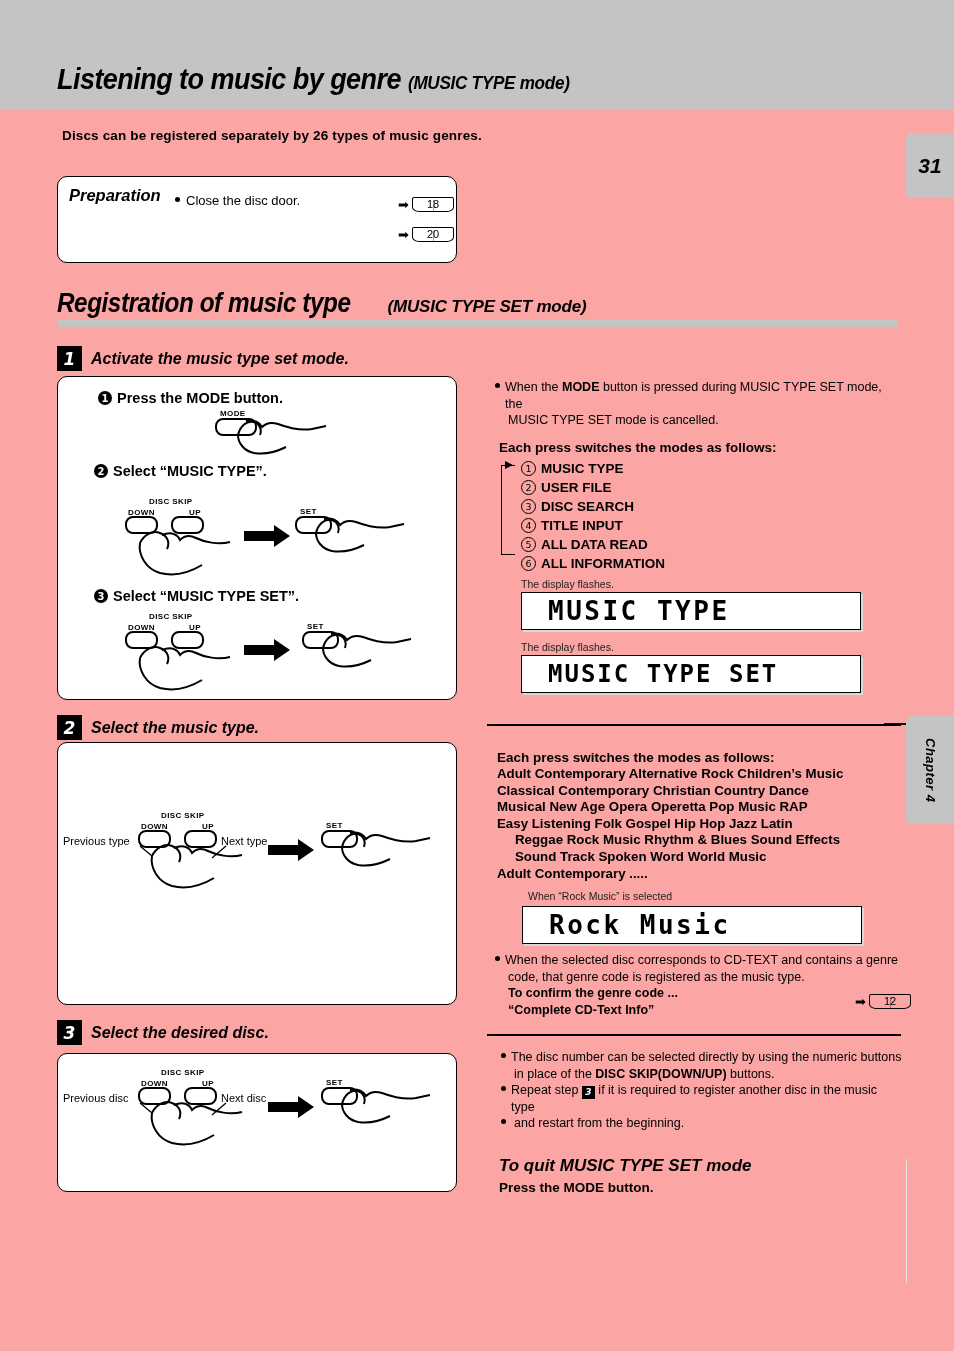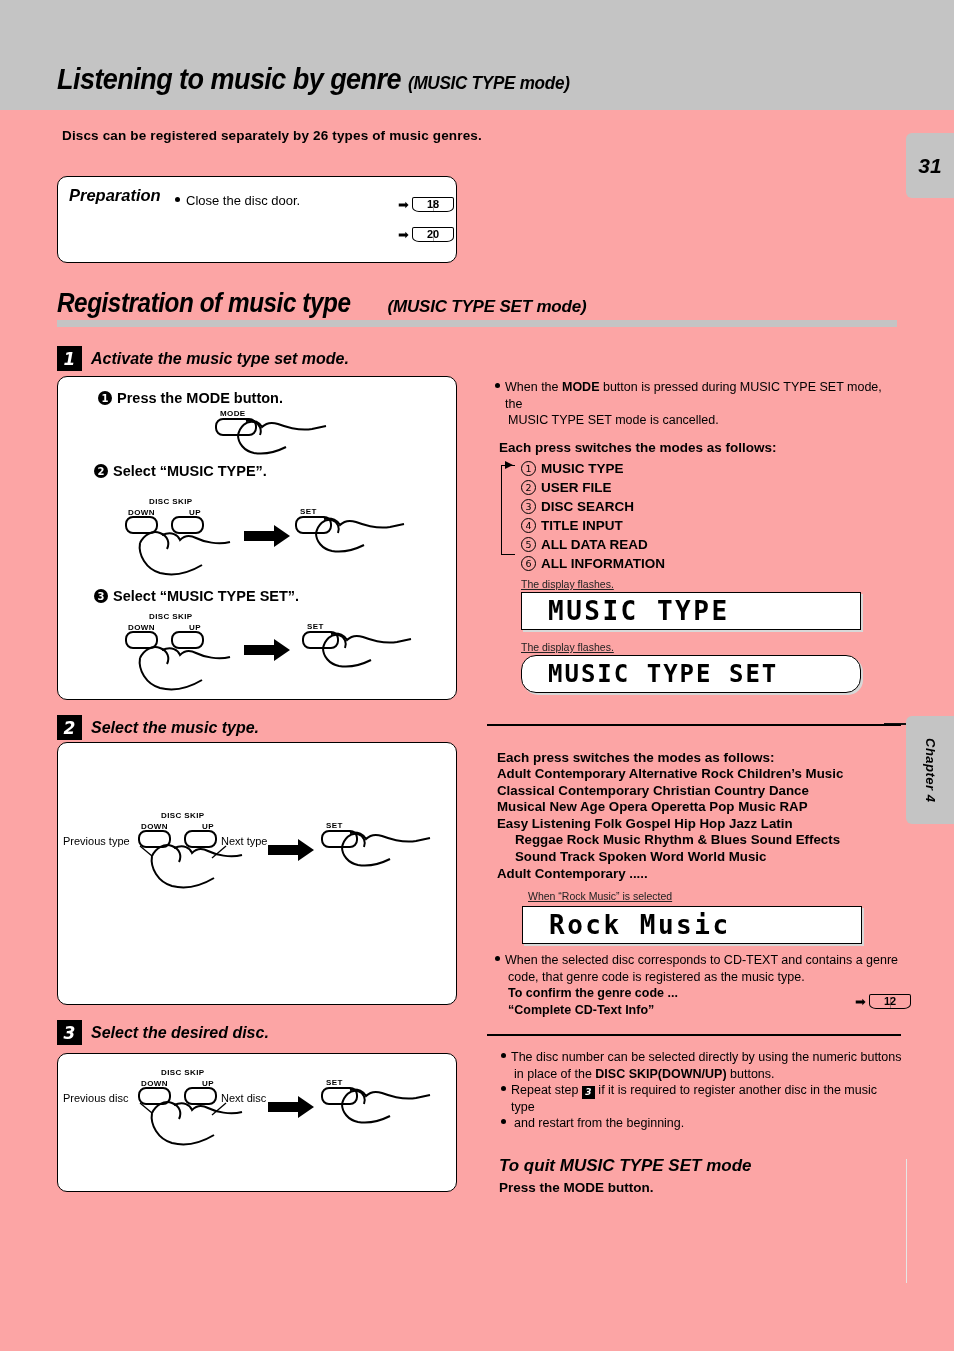--- a/index.html
+++ b/index.html
@@ -81,21 +81,21 @@
 
   
   .pgref{
     display:inline-flex; align-items:center; gap:3px;
     vertical-align:middle;
   }
   .pgref .arrow{ font-size:13px; line-height:1; }
   .pgref .book{
     display:inline-block; min-width:23px; padding:0 14px;
     border:1.2px solid #000; border-radius:2px 2px 7px 7px/2px 2px 5px 5px;
-    font-size:11px; font-weight:bold; text-align:center; line-height:13px;
+    font-size:11px; font-weight:normal; text-align:center; line-height:13px;
     position:relative;
   }
   .pgref .book::after{
     content:""; position:absolute; left:50%; top:2px; width:1px; height:11px;
     background:#000; opacity:.35;
   }
   .prep-ref-1{ position:absolute; left:340px; top:20px; }
   .prep-ref-2{ position:absolute; left:340px; top:50px; }
 
   
@@ -162,21 +162,21 @@
     position:absolute; border-left:1.8px solid #000;
     border-top:1.8px solid #000; border-bottom:1.8px solid #000;
   }
   .loop-arrow{
     position:absolute; width:0;height:0;
     border-top:4.5px solid transparent; border-bottom:4.5px solid transparent;
     border-left:8px solid #000;
   }
 
   
-  .lcd-cap{ position:absolute; font-size:10.5px; color:#222;text-decoration:underline; }
+  .lcd-cap{ position:absolute; font-size:10.5px; color:#222; }
   .lcd{
     position:absolute; border:1.5px solid #000; background:#fff;
     display:flex; align-items:center; padding-left:26px;
     box-shadow: 2px 2px 0 #d8d8d8;
   }
   .lcd span{
     font-family:"DejaVu Sans Mono", monospace;
     font-size:26px; font-weight:bold; letter-spacing:2.5px;
     color:#000;
   }
@@ -417,21 +417,21 @@
       <span class="cn">6</span><span>ALL INFORMATION</span>
     </div>
   </div>
 
   <div class="lcd-cap" style="left:521px; top:578px;">The display flashes.</div>
   <div class="lcd" style="left:521px; top:592px; width:340px; height:38px;">
     <span>MUSIC TYPE</span>
   </div>
 
   <div class="lcd-cap" style="left:521px; top:641px;">The display flashes.</div>
-  <div class="lcd small" style="left:521px; top:655px; width:340px; height:38px;border-radius:15px;">
+  <div class="lcd small" style="left:521px; top:655px; width:340px; height:38px;">
     <span>MUSIC TYPE SET</span>
   </div>
 
   <div class="hr-dark" style="left:487px; top:724px; width:414px;"></div>
 
   <div class="genre-head" style="left:497px; top:750px;">Each press switches the modes as follows:</div>
   <div class="genre-lines" style="left:497px; top:766px;">
     <div class="gi1">Adult Contemporary    Alternative Rock    Children’s Music</div>
     <div class="gi1">Classical    Contemporary Christian    Country    Dance</div>
     <div class="gi1">Musical    New Age    Opera    Operetta    Pop Music    RAP</div>

